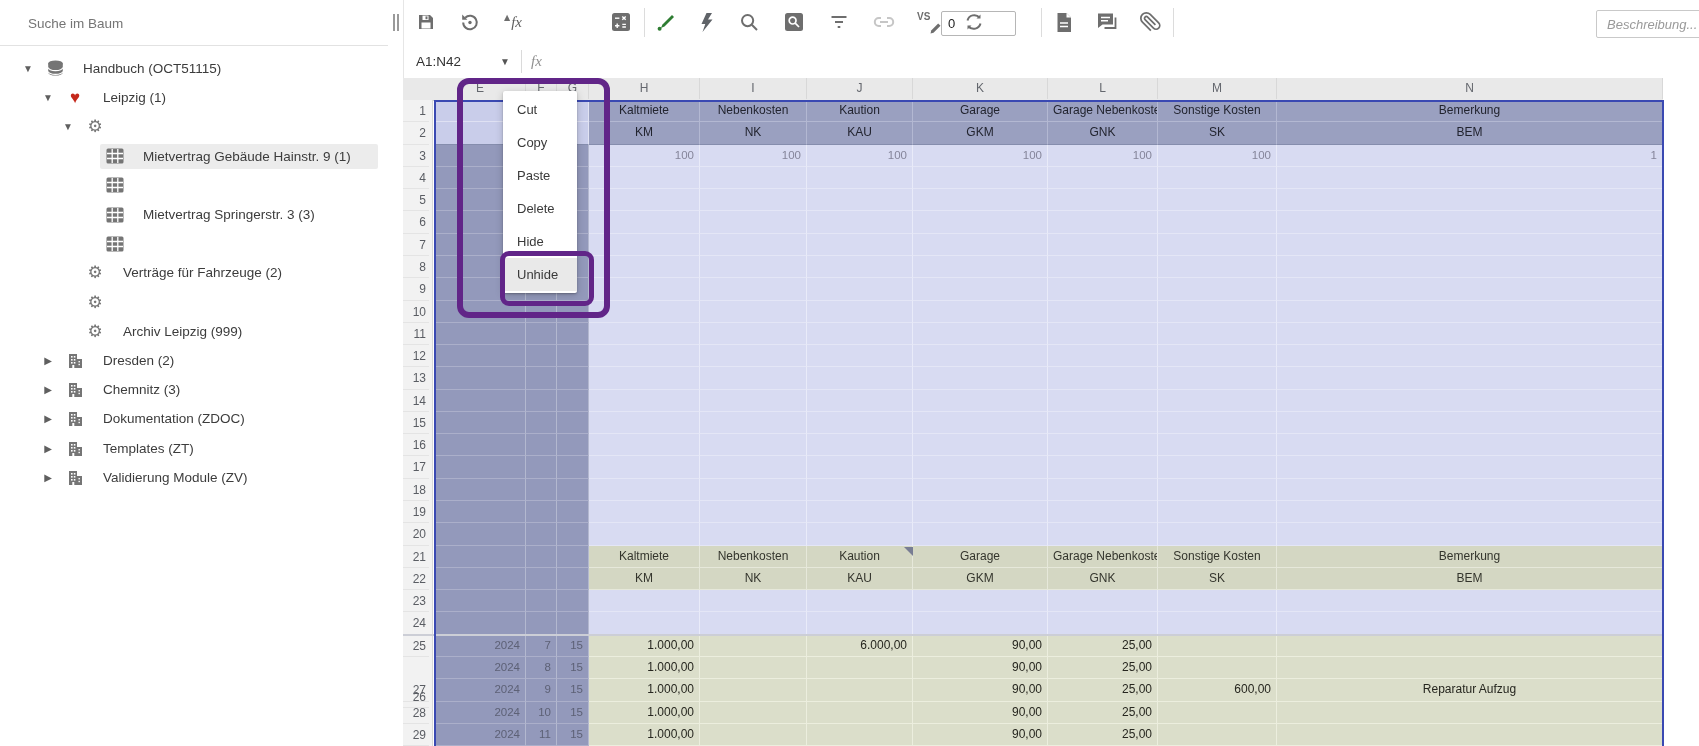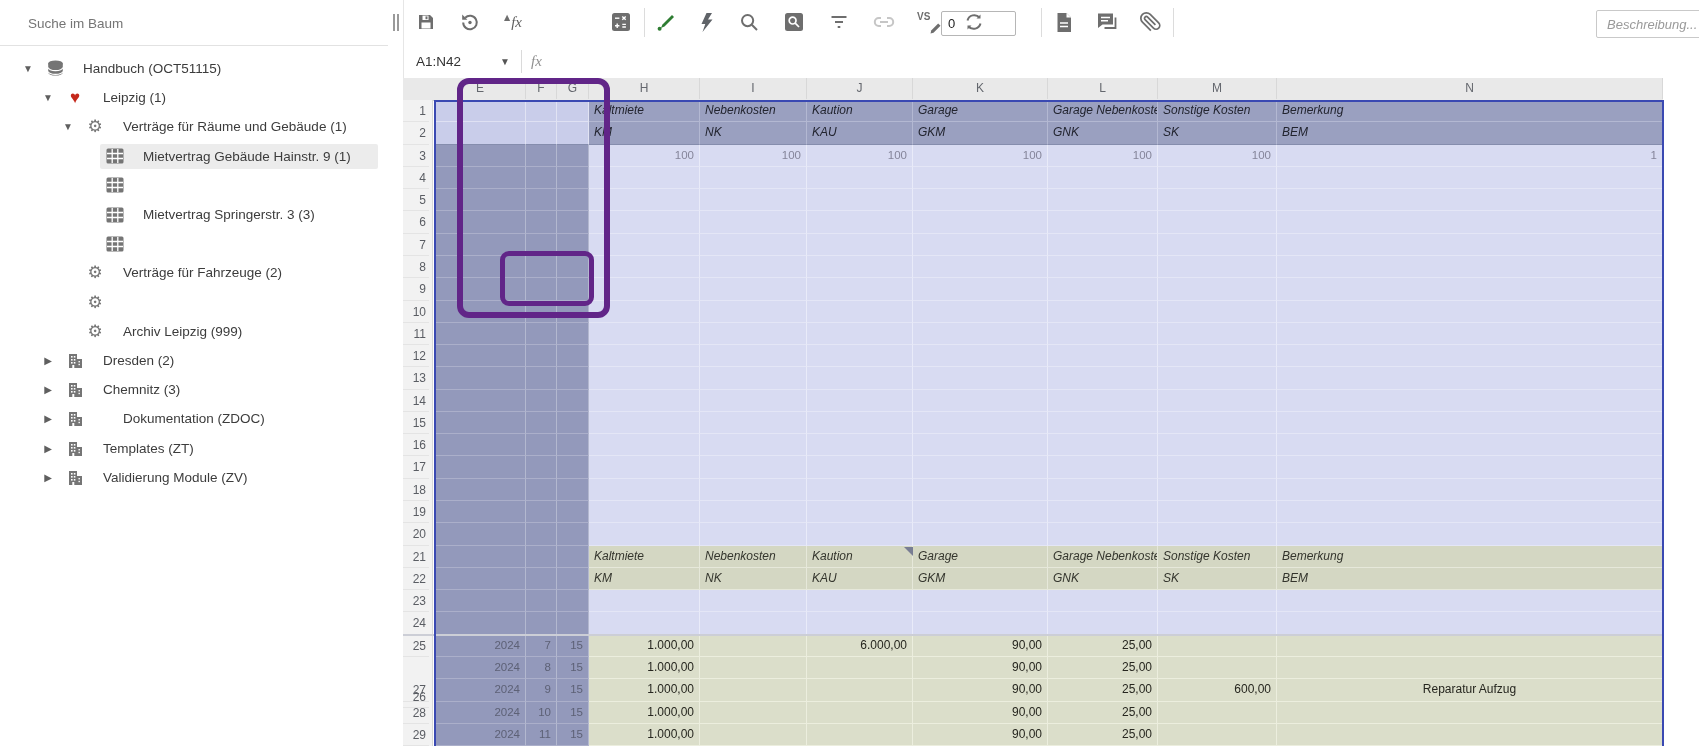--- a/index.html
+++ b/index.html
@@ -50,21 +50,21 @@
   .cell{position:absolute;box-sizing:border-box;font-size:11.5px;overflow:hidden;white-space:nowrap;cursor:cell;}
   .cell span{display:block;padding:0 5px;}
   .efg-light{background:#c9cdea;border-right:1px solid rgba(255,255,255,.45);border-bottom:1px solid rgba(255,255,255,.4);}
   .efg-dark{background:#9399bb;border-right:1px solid rgba(255,255,255,.30);border-bottom:1px solid rgba(255,255,255,.22);color:#5d6176;}
   .hdr-blue{background:#9aa0c0;border-right:1px solid #b3b8d2;border-bottom:1px solid #b3b8d2;color:#22242f;font-size:12px;}
   .lav{background:#d8dbf2;border-right:1px solid #e9ebf9;border-bottom:1px solid #e4e6f6;color:#2a2a33;}
   .hdr-green{background:#d4d7c3;border-right:1px solid #e6e8da;border-bottom:1px solid #e6e8da;color:#34352d;font-size:12px;}
   .khaki{background:#dbdeca;border-right:1px solid #eceede;border-bottom:1px solid #eceede;color:#26261f;font-size:12px;}
   .muted{color:#85859a;}
   .r2b{border-bottom:1px solid #858dad !important;}
-  .al-c{font-style:italic;} .al-r{text-align:right;} .al-l{text-align:center;}
+  .al-c{text-align:center;} .al-r{text-align:right;} .al-l{text-align:center;}
   #sel-top,#sel-left,#sel-right{position:absolute;background:#3a49b2;z-index:3;}
   #pane-split{position:absolute;background:#ccced6;z-index:2;}
   #k21-marker{position:absolute;width:0;height:0;border-top:9px solid #787d93;border-left:9px solid transparent;z-index:3;}
   
   #context-menu{position:absolute;left:503px;top:91px;width:74px;background:#fff;border-radius:2px;
     box-shadow:0 1px 2px rgba(0,0,0,.25),0 2px 8px rgba(0,0,0,.18);z-index:10;padding:2px 0;}
   .menu-item{height:33px;line-height:33px;padding-left:14px;font-size:13px;color:#3a3a3a;cursor:pointer;}
   .menu-item.hl{background:#e9e9e9;}
   
   .annot{position:absolute;border-style:solid;pointer-events:none;z-index:20;background:transparent;}
@@ -100,21 +100,20 @@
           <div class="tree-ico" style="left: 75px;">
             <span class="heart">♥</span>
           </div>
           <div class="tree-label" style="left: 103px;">Leipzig (1)</div>
         </div>
         <div class="tree-item" style="top: 58.4px;">
           <div class="tree-expander" style="left: 60px; font-size: 10px;">▼</div>
           <div class="tree-ico" style="left: 95px;">
             <span class="gearG">⚙</span>
           </div>
-          <div class="tree-label" style="left: 123px;">Verträge für Räume und Gebäude (1)</div>
         </div>
         <div class="tree-item" style="top: 87.6px;">
           <div class="tree-sel" style="left: 100px; width: 278px;"></div>
           <div class="tree-ico" style="left: 115px;">
             <svg width="18" height="16" viewBox="0 0 18 16">
               <rect x="0.5" y="0.5" width="17" height="15" rx="1.5" fill="#757575"></rect>
               <path d="M6.2 1v14M11.8 1v14M1 5.5h16M1 10.5h16" stroke="#fff" stroke-width="1.3"></path>
             </svg>
           </div>
           <div class="tree-label" style="left: 143px;">Mietvertrag Gebäude Hainstr. 9 (1)</div>
@@ -221,21 +220,21 @@
                 <rect x="4" y="7" width="1.6" height="1.6"></rect>
                 <rect x="6.8" y="7" width="1.6" height="1.6"></rect>
                 <rect x="4" y="10" width="1.6" height="1.6"></rect>
                 <rect x="6.8" y="10" width="1.6" height="1.6"></rect>
                 <rect x="11.5" y="9" width="1.4" height="1.4"></rect>
                 <rect x="11.5" y="11.8" width="1.4" height="1.4"></rect>
                 <rect x="5.3" y="13" width="2" height="3"></rect>
               </g>
             </svg>
           </div>
-          <div class="tree-label" style="left: 103px; margin-left: 20px;">Dokumentation (ZDOC)</div>
+          <div class="tree-label" style="left: 103px;">Dokumentation (ZDOC)</div>
         </div>
         <div class="tree-item" style="top: 379.6px;">
           <div class="tree-expander" style="left: 40px; font-size: 10px;">▶</div>
           <div class="tree-ico" style="left: 75px;">
             <svg width="17" height="17" viewBox="0 0 17 17">
               <g fill="#757575">
                 <rect x="2" y="2" width="8" height="14"></rect>
                 <rect x="10" y="7" width="5" height="9"></rect>
               </g>
               <g fill="#fff">
@@ -886,16 +885,24 @@
         <div class="cell khaki" style="left: 723px; top: 623.84px; width: 119px; height: 22.28px; line-height: 21.28px;"></div>
         <div class="cell khaki" style="left: 842px; top: 623.84px; width: 386px; height: 22.28px; line-height: 21.28px;"></div>
       </div>
     <div id="pane-split" style="left: 0px; top: 555.72px; width: 1260px; height: 2px;"></div>
     <div id="sel-top" style="left: 32px; top: 21.5px; width: 1228px; height: 2px;"></div>
     <div id="sel-left" style="left: 31px; top: 22px; width: 2px; height: 646px;"></div>
     <div id="sel-right" style="left: 1259px; top: 22px; width: 2px; height: 646px;"></div>
     <div id="k21-marker" style="left: 501px; top: 468.6px;"></div>
   </div>
 
+  <div id="context-menu">
+      <div class="menu-item">Cut</div>
+      <div class="menu-item">Copy</div>
+      <div class="menu-item">Paste</div>
+      <div class="menu-item">Delete</div>
+      <div class="menu-item">Hide</div>
+      <div class="menu-item hl">Unhide</div>
+    </div>
 
   <div id="annot-outer" class="annot" style="border-color: rgb(97, 37, 136);"></div>
   <div id="annot-inner" class="annot" style="border-color: rgb(97, 37, 136);"></div>
 </div>
 
 </body></html>

